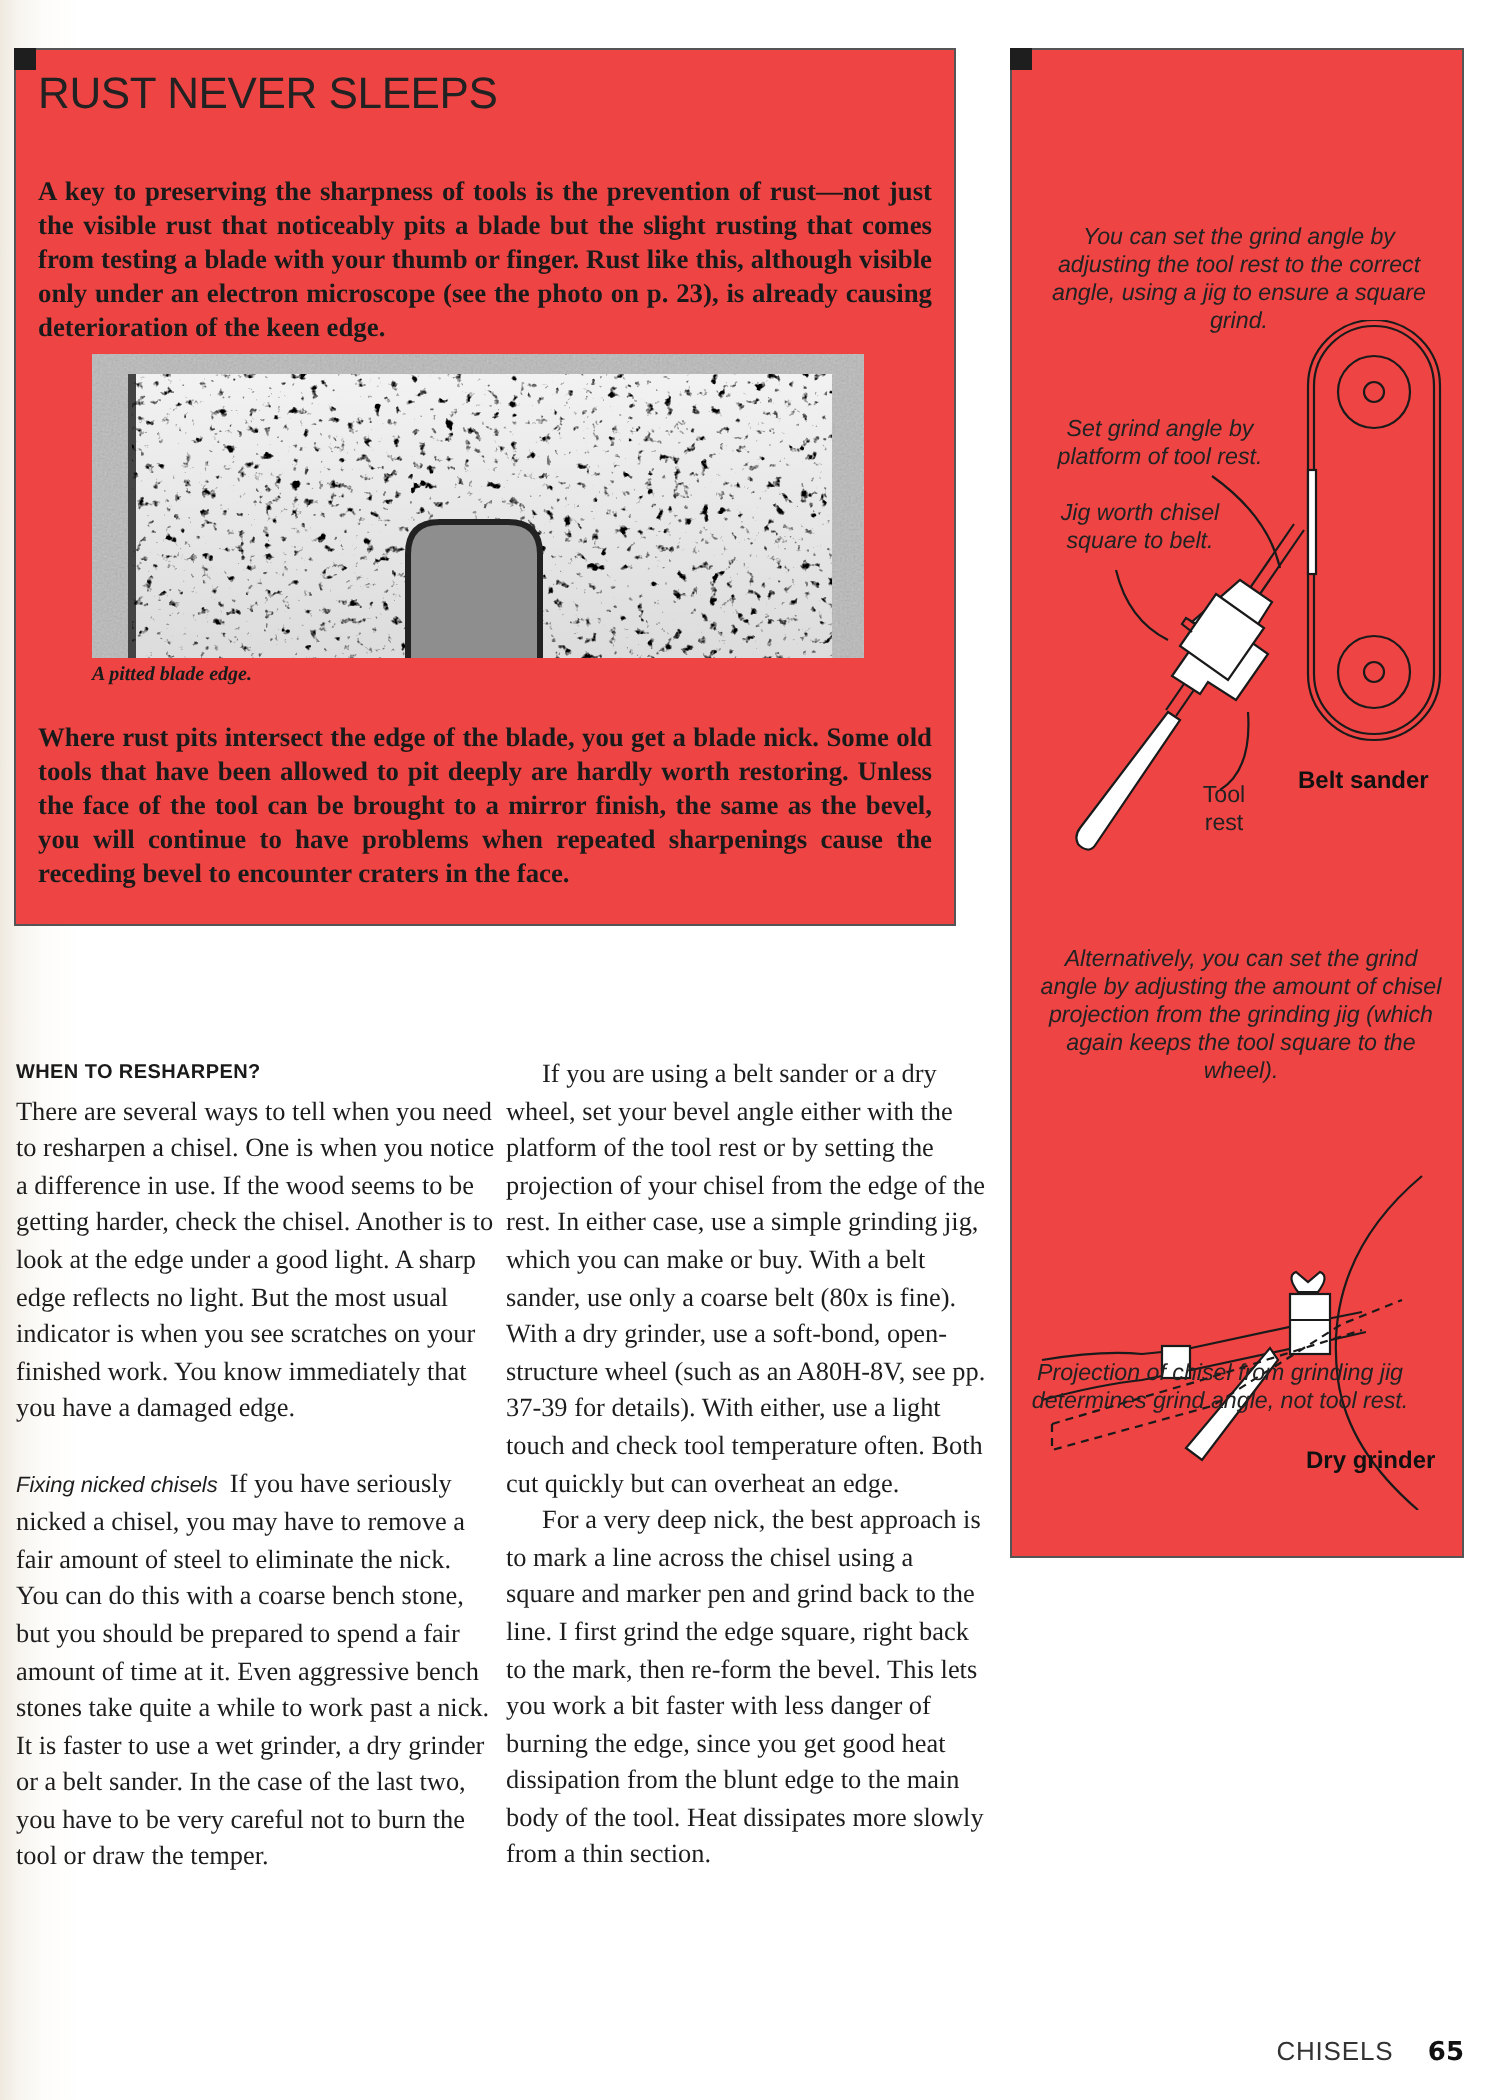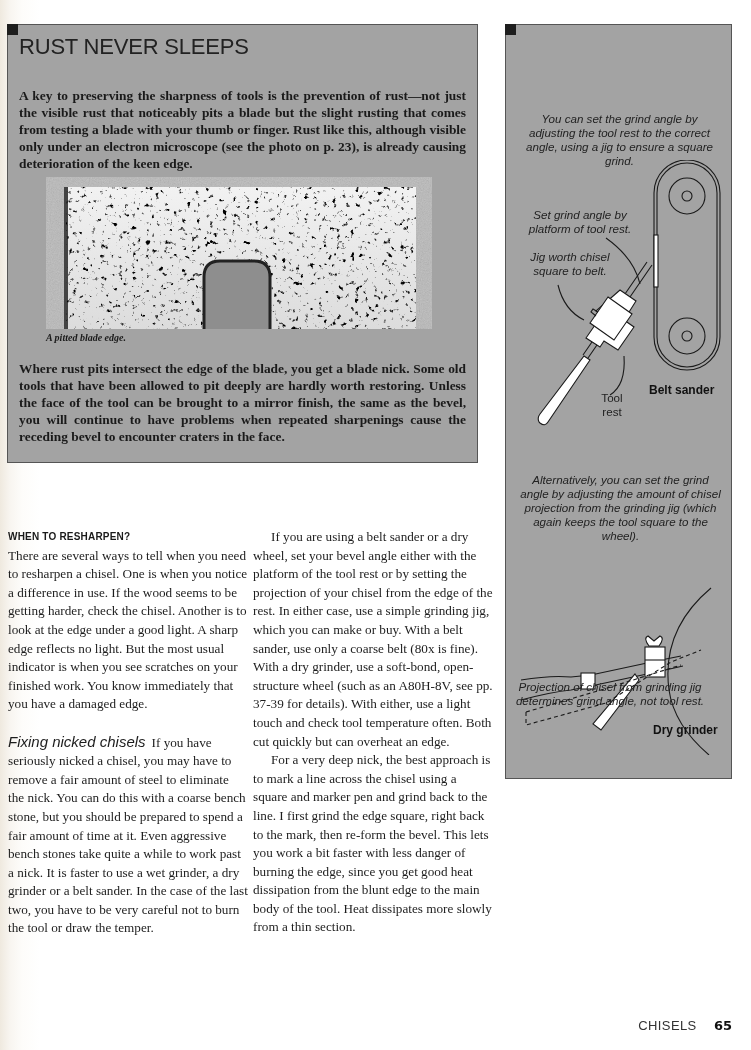--- a/index.html
+++ b/index.html
@@ -3,21 +3,21 @@
 <meta charset="utf-8">
 <style>
   html, body { margin: 0; padding: 0; }
   body {
     width: 751px; height: 1050px; position: relative; overflow: hidden;
     background: linear-gradient(to right, #efe9df 0px, #f8f5f0 10px, #fdfcfa 22px, #ffffff 40px);
     color: #1a1a1a;
     font-family: "Liberation Serif", serif;
   }
   .box {
-    position: absolute; border: 1.5px solid #555; background: #a3a3a3; box-sizing: border-box;
+    position: absolute; border: 1.5px solid #555; background: #ef4444; box-sizing: border-box;
   }
   .box .corner {
     position: absolute; left: -1px; top: -1px; width: 11px; height: 11px; background: #1e1e1e;
   }
   #rust-box { left: 7px; top: 24px; width: 471px; height: 439px; }
   #grind-box { left: 505px; top: 24px; width: 227px; height: 755px; }
 
   .sidebar-title {
     font-family: "DejaVu Sans", sans-serif; font-weight: 200; letter-spacing: 0.2px;
     color: #222; margin: 0;
@@ -66,21 +66,21 @@
     color: #1d1d1d; margin: 0;
   }
   #col-left { left: 8px; top: 528px; width: 240px; }
   #col-mid { left: 253px; top: 528px; width: 240px; }
   .section-heading {
     font-family: "Liberation Sans", sans-serif; font-size: 10px; letter-spacing: 0.2px; color: #1a1a1a; margin: 0;
   }
   .para { margin: 0; }
   .para + .para.spaced { margin-top: 18.6px; }
   .indent { text-indent: 18px; }
-  .run-in { font-family: "Liberation Sans", sans-serif; font-style: italic; font-size: 15px; margin-right: 6px; }
+  .run-in { font-family: "Liberation Sans", sans-serif; font-style: italic; font-size: 11px; margin-right: 6px; }
 
   #footer { position: absolute; right: 19px; top: 1018px; font-size: 13px; }
   #footer-section { font-family: "Liberation Sans", sans-serif; font-weight: normal; letter-spacing: 0.4px; color: #333; margin-right: 14px; }
   #footer-page { font-family: "DejaVu Sans", sans-serif; font-weight: bold; font-size: 13px; color: #111; }
 </style>
 </head>
 <body>
 
 <div class="box" id="rust-box">
   <div class="corner"></div>

